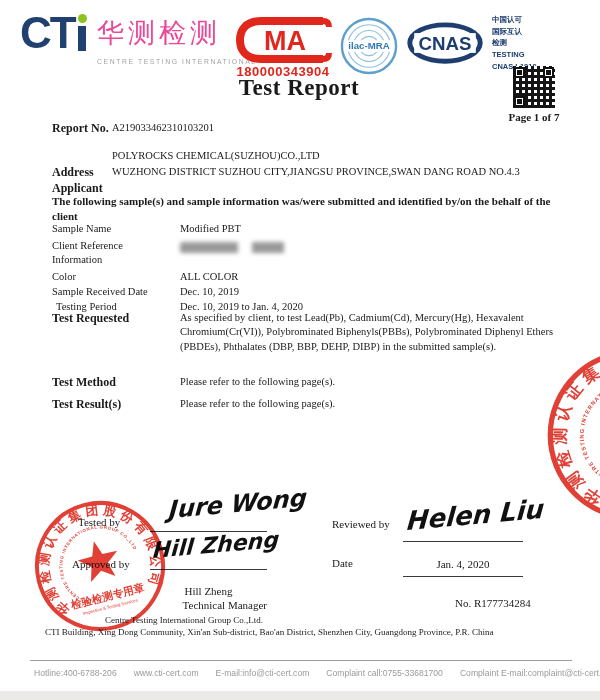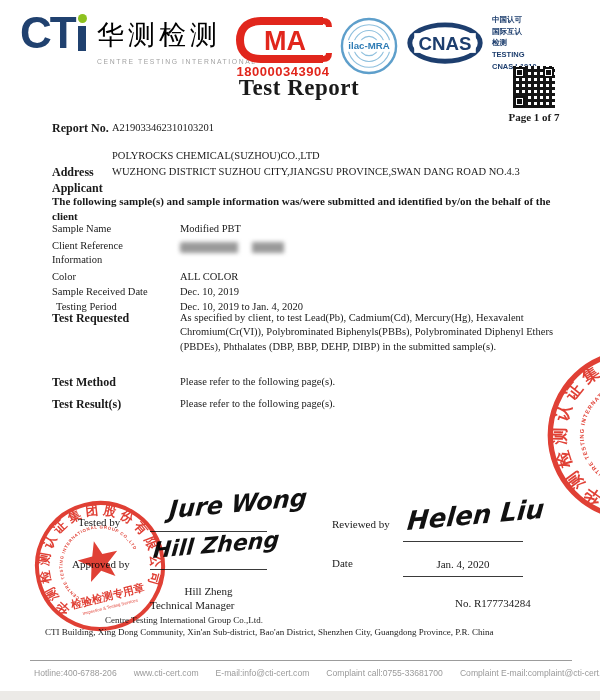--- a/index.html
+++ b/index.html
@@ -7,21 +7,21 @@
         font-family:"Liberation Serif",serif;color:#1a1a1a;}
   .abs{position:absolute;}
   .lbl{font-weight:bold;font-size:12px;white-space:nowrap;}
   .val{font-size:10.5px;white-space:nowrap;}
   
   .cti-word{display:flex;align-items:flex-end;}
   .cti-ct{font-family:"Liberation Sans",sans-serif;font-weight:bold;font-size:44px;line-height:36px;color:#20416f;letter-spacing:-2px;}
   .cti-i{display:flex;flex-direction:column;align-items:center;margin-left:3px;}
   .cti-dot{width:9px;height:9px;border-radius:50%;background:#8dc21f;margin-bottom:3px;}
   .cti-bar{width:8px;height:25px;background:#20416f;}
-  .cti-cn{font-family:Liberation Serif, serif;font-size:27px;color:#000000;letter-spacing:4px;line-height:1;}
+  .cti-cn{font-family:Liberation Mono, monospace;font-size:27px;color:#ec4899;letter-spacing:4px;line-height:1;}
   .cti-sub{font-family:"Liberation Sans",sans-serif;font-size:6.8px;color:#a2a2a2;letter-spacing:1.6px;margin-top:4px;}
   .cma-num{font-family:"Liberation Sans",sans-serif;font-weight:bold;font-size:13px;color:#e1261c;text-align:center;letter-spacing:.5px;}
   .doc-title{font-weight:bold;font-size:23px;letter-spacing:.5px;text-align:center;}
   .cnas-lines{font-family:"Liberation Sans",sans-serif;font-size:7.5px;font-weight:bold;color:#1d3e6e;line-height:1.55;}
   .page-no{font-weight:bold;font-size:11px;text-align:center;}
   
   .qr{background-image:
       repeating-linear-gradient(90deg,#151515 0 3px,transparent 3px 6px),
       repeating-linear-gradient(0deg,#151515 0 3px,#fff 3px 6px);}
   .qr .f{position:absolute;width:11px;height:11px;border:2px solid #111;background:#fff;box-sizing:border-box;}
@@ -137,21 +137,21 @@
 
   <div class="abs val" style="left:78px;top:516px;font-size:11px;">Tested by</div>
   <div class="abs sig" style="left:168px;top:496px;font-size:24px;">Jure Wong</div>
   <div class="abs sigline" style="left:150px;top:531px;width:117px;"></div>
 
   <div class="abs val" style="left:72px;top:558px;font-size:11px;">Approved by</div>
   <div class="abs sig" style="left:152px;top:538px;font-size:22px;">Hill Zheng</div>
   <div class="abs sigline" style="left:150px;top:569px;width:117px;"></div>
 
   <div class="abs val" style="left:150px;top:585px;width:117px;text-align:center;font-size:11px;">Hill Zheng</div>
-  <div class="abs val" style="left:150px;top:599px;width:117px;text-align:left;font-size:11px;">Technical Manager</div>
+  <div class="abs val" style="left:150px;top:599px;width:117px;text-align:right;font-size:11px;">Technical Manager</div>
 
   <div class="abs val" style="left:332px;top:518px;font-size:11px;">Reviewed by</div>
   <div class="abs sig" style="left:406px;top:506px;font-size:26px;">Helen Liu</div>
   <div class="abs sigline" style="left:403px;top:541px;width:120px;"></div>
 
   <div class="abs val" style="left:332px;top:557px;font-size:11px;">Date</div>
   <div class="abs val" style="left:403px;top:558px;width:120px;text-align:center;font-size:11px;">Jan. 4, 2020</div>
   <div class="abs sigline" style="left:403px;top:576px;width:120px;"></div>
 
   <div class="abs val" style="left:455px;top:597px;font-size:11px;">No.  R177734284</div>

